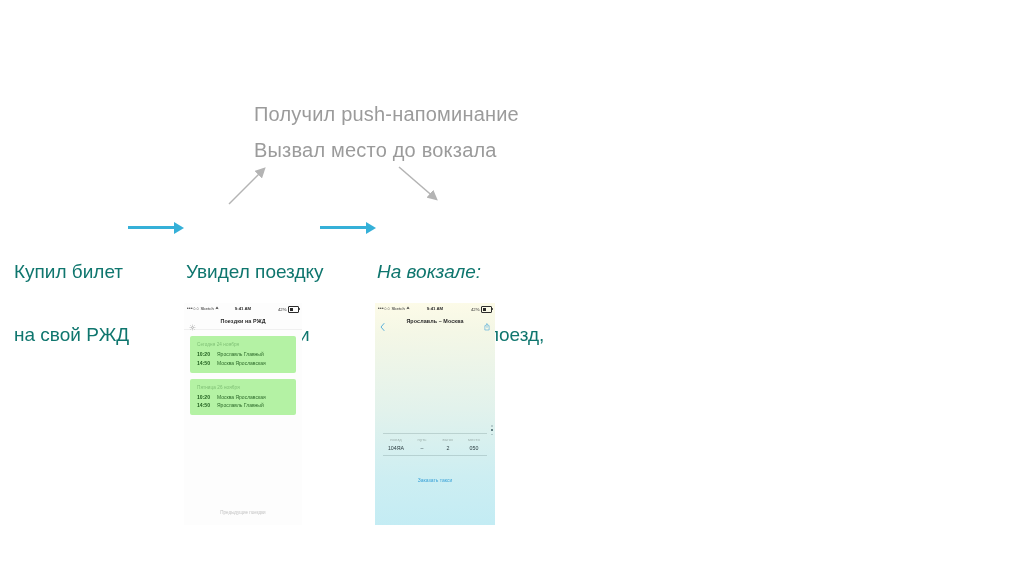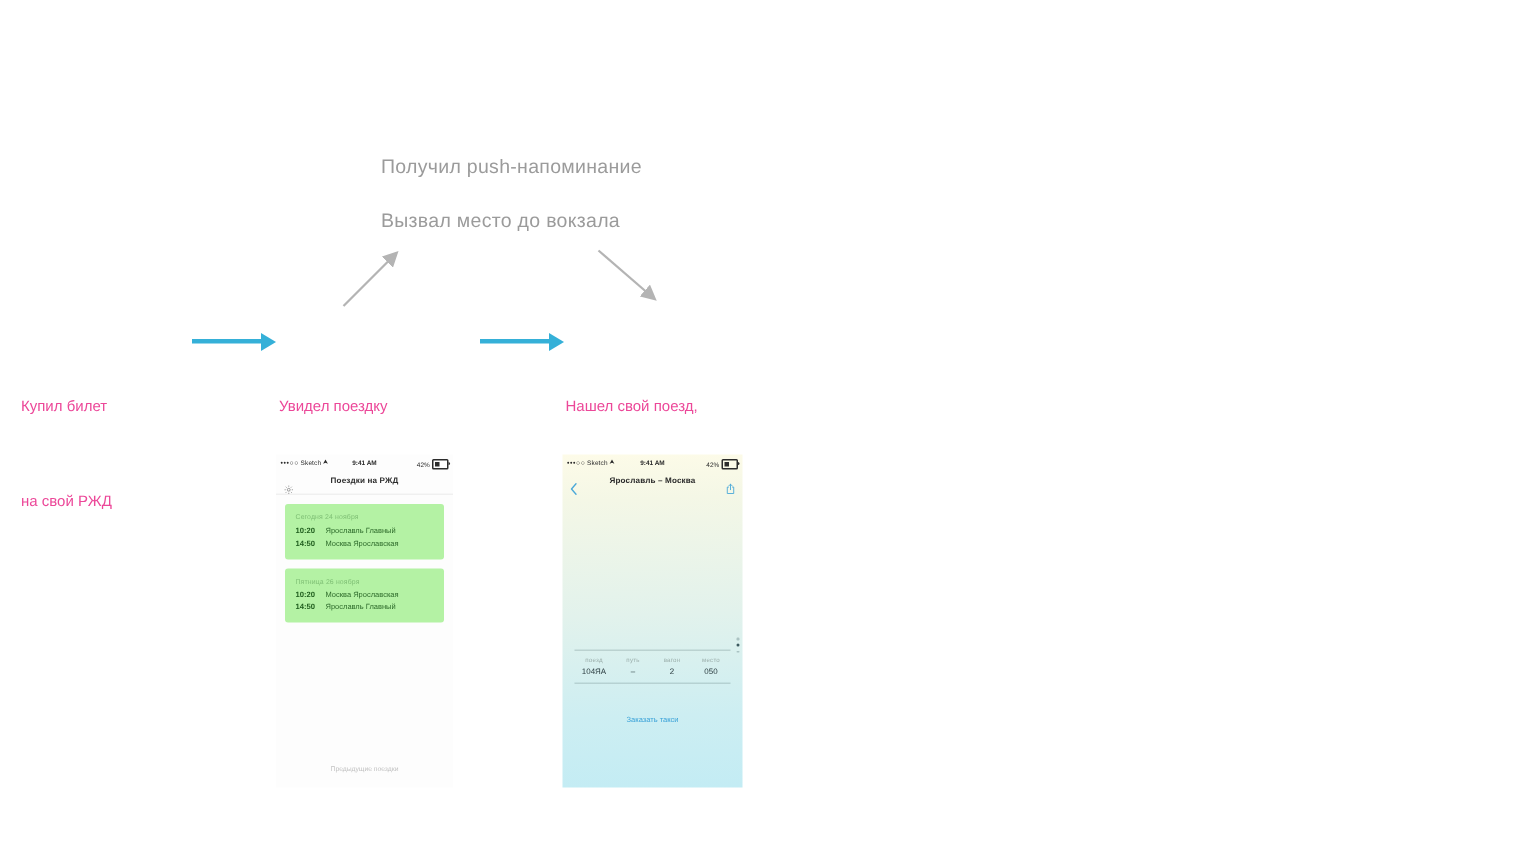--- a/index.html
+++ b/index.html
@@ -13,33 +13,33 @@
     position: relative;
     font-family: "Liberation Sans", sans-serif;
     overflow: hidden;
     color: #111;
   }
 
   
   .annot {
     position: absolute;
     color: #9b9b9b;
-    font-size: 13px;
+    font-size: 20px;
     letter-spacing: 0.2px;
     white-space: nowrap;
   }
   #annot-push  { left: 254px; top: 103px; }
   #annot-taxi  { left: 254px; top: 139px; }
 
   
   .flow-label {
     position: absolute;
-    font-size: 10px;
+    font-size: 19px;
     line-height: 21px;
-    color: #ec4899;
+    color: #0f766e;
     white-space: pre;
   }
   #flow-step-1 { left: 14px;  top: 219px; }
   #flow-step-2 { left: 186px; top: 219px; }
   #flow-step-3 { left: 377px; top: 219px; }
   .italic-head { font-style: italic; }
 
   
   .teal-arrow {
     position: absolute;
@@ -227,20 +227,21 @@
   <div>Купил билет</div>
   <div>на свой РЖД</div>
 </div>
 
 <div class="flow-label" id="flow-step-2">
   <div>Увидел поездку</div>
   <div>в приложении</div>
 </div>
 
 <div class="flow-label" id="flow-step-3">
+  <div class="italic-head">На вокзале:</div>
   <div>Нашел свой поезд,</div>
   <div>путь, вагон</div>
 </div>
 
 <div class="teal-arrow" id="teal-arrow-1">
   <span class="shaft"></span>
   <span class="head"></span>
 </div>
 <div class="teal-arrow" id="teal-arrow-2">
   <span class="shaft"></span>

